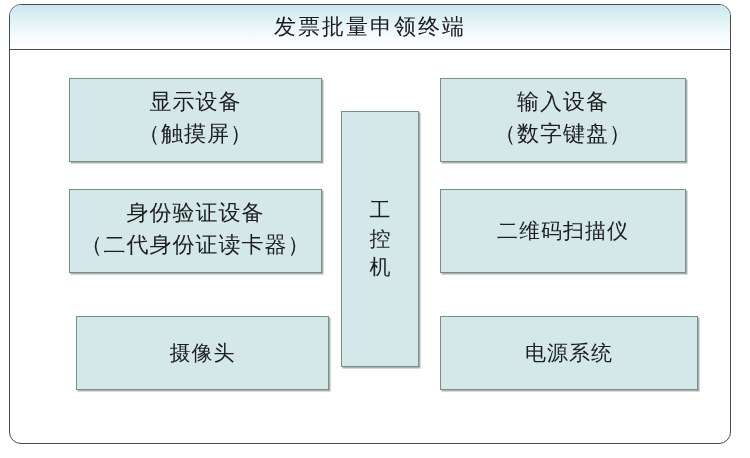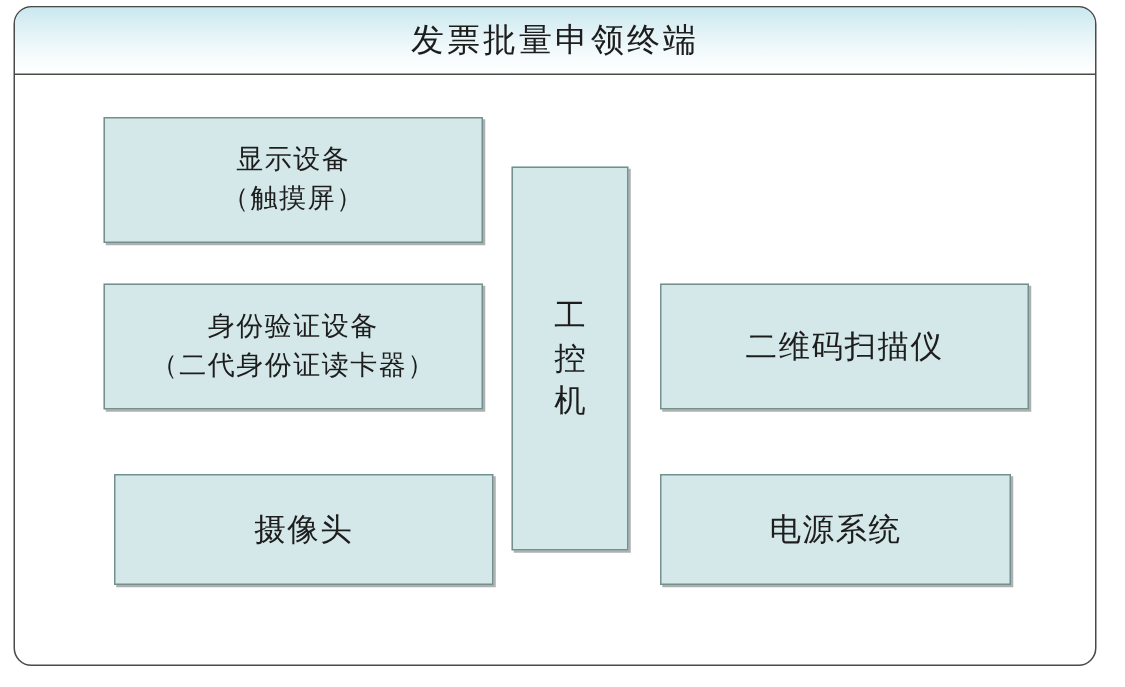--- a/index.html
+++ b/index.html
@@ -77,42 +77,42 @@
     justify-content: center;
     text-align: center;
     color: #1d1d1d;
   }
   .comp-label {
     line-height: 1.45;
     white-space: pre-line;
     letter-spacing: 1px;
   }
 
-  .size-two-line { font-size: 18px; }
+  .size-two-line { font-size: 22px; font-family: Liberation Mono, monospace; }
   .size-one-line { font-size: 21px; }
 
   
   .box-display   { left: 59px;  top: 28px;  width: 253px; height: 84px; }
   .box-identity  { left: 59px;  top: 139px; width: 253px; height: 84px; }
   .box-camera    { left: 66px;  top: 266px; width: 253px; height: 74px; }
 
   
   .box-ipc {
     left: 331px; top: 61px; width: 78px; height: 256px;
   }
   .box-ipc .comp-label {
     font-size: 21px;
     line-height: 1.35;
     letter-spacing: 0;
   }
 
   
   .box-input     { left: 430px; top: 28px;  width: 246px; height: 84px; }
   .box-scanner   { left: 430px; top: 139px; width: 246px; height: 84px; text-align: right; }
-  .box-power     { left: 430px; top: 266px; width: 234px; height: 74px; }
+  .box-power     { left: 430px; top: 266px; width: 258px; height: 74px; }
 </style>
 </head>
 <body>
 
 <div id="canvas">
 
   <div class="terminal-frame">
 
     <div class="title-bar">
       <div class="title-text">发票批量申领终端</div>
@@ -133,20 +133,24 @@
       <div class="comp-box box-camera">
         <span class="comp-label size-one-line">摄像头</span>
       </div>
 
       <div class="comp-box box-ipc">
         <span class="comp-label">工
 控
 机</span>
       </div>
 
+      <div class="comp-box box-input">
+        <span class="comp-label size-two-line">输入设备
+（数字键盘）</span>
+      </div>
 
       <div class="comp-box box-scanner">
         <span class="comp-label size-one-line">二维码扫描仪</span>
       </div>
 
       <div class="comp-box box-power">
         <span class="comp-label size-one-line">电源系统</span>
       </div>
 
     </div>

